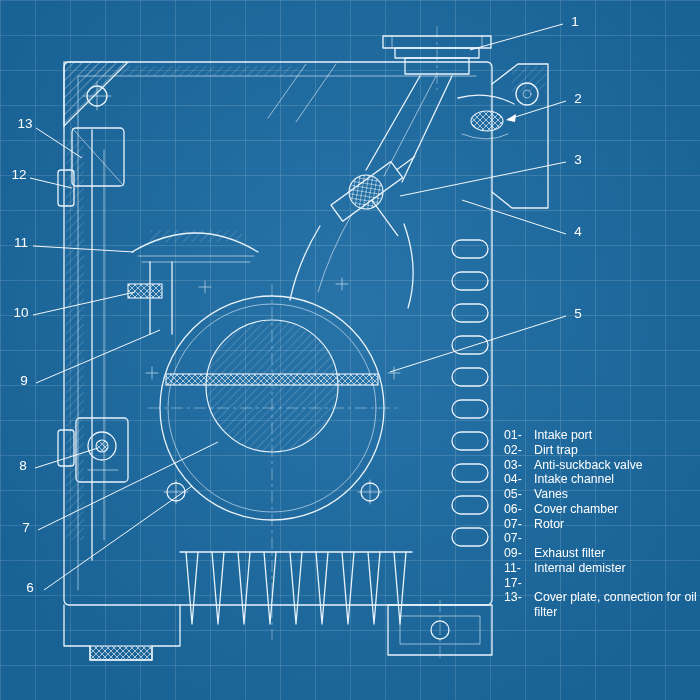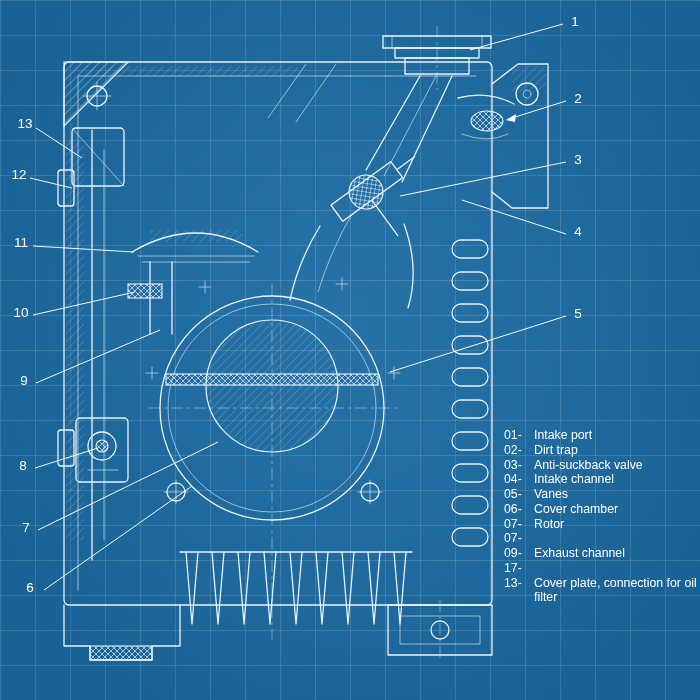--- a/index.html
+++ b/index.html
@@ -222,21 +222,25 @@
     </div>
     <div class="legend-row">
       <span class="legend-code">07-</span>
       <span class="legend-label">Rotor</span>
     </div>
     <div class="legend-row">
       <span class="legend-code">07-</span>
     </div>
     <div class="legend-row">
       <span class="legend-code">09-</span>
-      <span class="legend-label">Exhaust channel</span>
+      <span class="legend-label">Exhaust filter</span>
+    </div>
+    <div class="legend-row">
+      <span class="legend-code">11-</span>
+      <span class="legend-label">Internal demister</span>
     </div>
     <div class="legend-row">
       <span class="legend-code">17-</span>
     </div>
     <div class="legend-row">
       <span class="legend-code">13-</span>
       <span class="legend-label">Cover plate, connection for oil filter</span>
     </div>
   </div>
 

